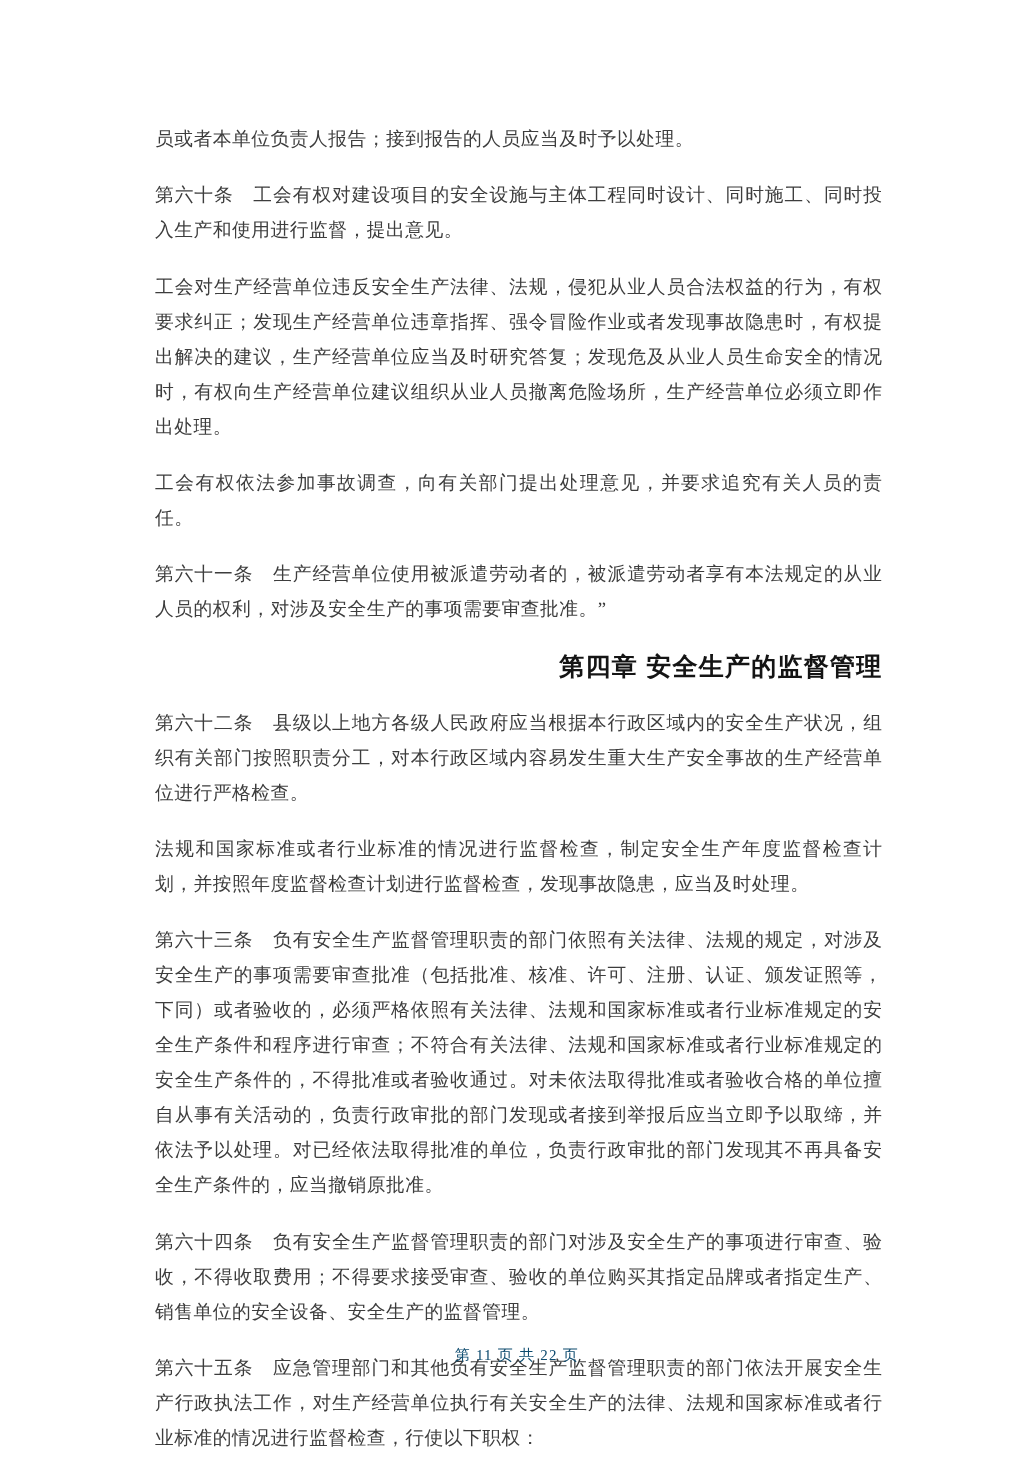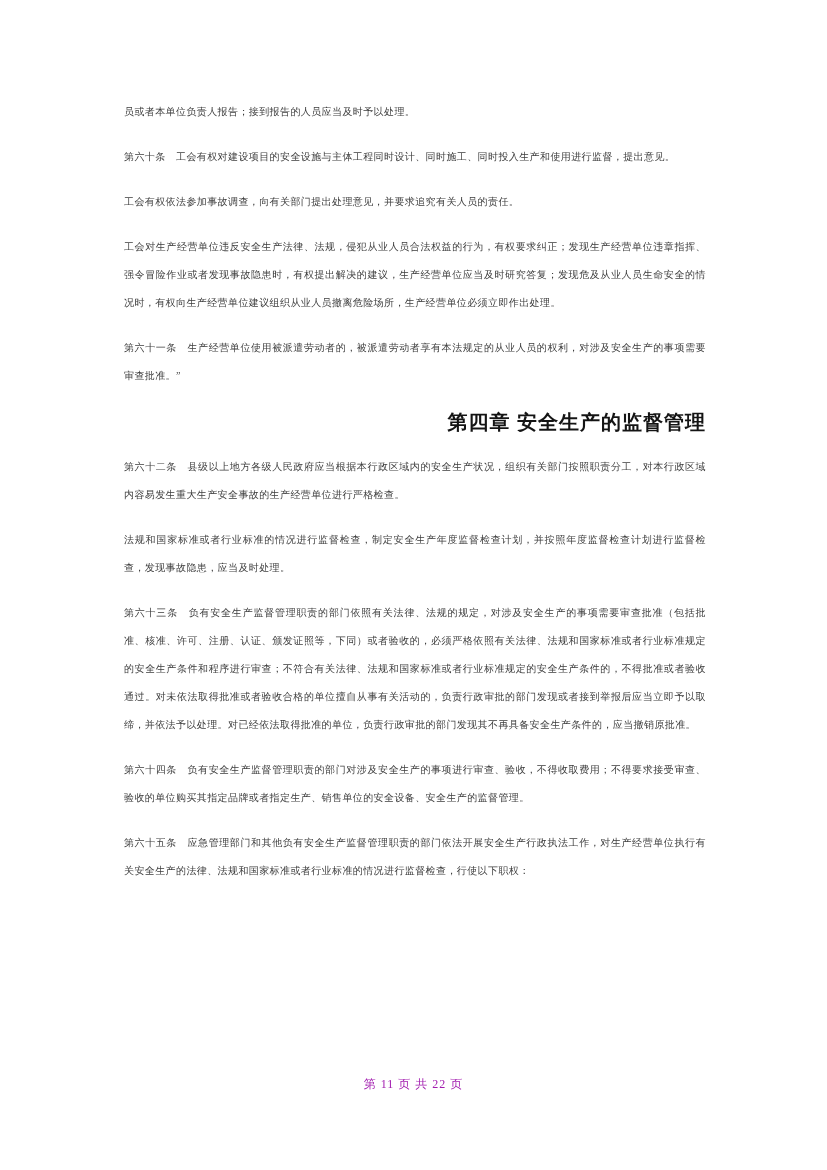--- a/index.html
+++ b/index.html
@@ -16,21 +16,21 @@
     font-family: "Liberation Serif", "DejaVu Serif", serif;
   }
   .content {
     position: absolute;
     top: 98px;
     left: 124px;
     width: 582px;
   }
   .para {
     margin: 0 0 17px 0;
-    font-size: 10px;
+    font-size: 15px;
     line-height: 28px;
     color: #3d3d3d;
     text-align: justify;
     text-align-last: left;
     letter-spacing: 0.4px;
     word-break: break-all;
   }
   .chapter-heading {
     margin: 10px 0 16px 0;
     font-family: "Liberation Sans", "DejaVu Sans", sans-serif;
@@ -42,35 +42,35 @@
     letter-spacing: 1px;
   }
   .footer {
     position: absolute;
     left: 0;
     right: 0;
     top: 1076px;
     text-align: center;
     font-size: 12px;
     line-height: 16px;
-    color: #a21caf;
+    color: #0c4a6e;
     letter-spacing: 1px;
     font-family: "Liberation Serif", "DejaVu Serif", serif;
   }
 </style>
 </head>
 <body>
 
 <div class="page">
   <div class="content">
 
     <p class="para">员或者本单位负责人报告；接到报告的人员应当及时予以处理。</p>
     <p class="para">第六十条　工会有权对建设项目的安全设施与主体工程同时设计、同时施工、同时投入生产和使用进行监督，提出意见。</p>
+    <p class="para">工会对生产经营单位违反安全生产法律、法规，侵犯从业人员合法权益的行为，有权要求纠正；发现生产经营单位违章指挥、强令冒险作业或者发现事故隐患时，有权提出解决的建议，生产经营单位应当及时研究答复；发现危及从业人员生命安全的情况时，有权向生产经营单位建议组织从业人员撤离危险场所，生产经营单位必须立即作出处理。</p>
     <p class="para">工会有权依法参加事故调查，向有关部门提出处理意见，并要求追究有关人员的责任。</p>
-    <p class="para">工会对生产经营单位违反安全生产法律、法规，侵犯从业人员合法权益的行为，有权要求纠正；发现生产经营单位违章指挥、强令冒险作业或者发现事故隐患时，有权提出解决的建议，生产经营单位应当及时研究答复；发现危及从业人员生命安全的情况时，有权向生产经营单位建议组织从业人员撤离危险场所，生产经营单位必须立即作出处理。</p>
     <p class="para">第六十一条　生产经营单位使用被派遣劳动者的，被派遣劳动者享有本法规定的从业人员的权利，对涉及安全生产的事项需要审查批准。”</p>
 
     <h1 class="chapter-heading">第四章 安全生产的监督管理</h1>
 
     <p class="para">第六十二条　县级以上地方各级人民政府应当根据本行政区域内的安全生产状况，组织有关部门按照职责分工，对本行政区域内容易发生重大生产安全事故的生产经营单位进行严格检查。</p>
     <p class="para">法规和国家标准或者行业标准的情况进行监督检查，制定安全生产年度监督检查计划，并按照年度监督检查计划进行监督检查，发现事故隐患，应当及时处理。</p>
     <p class="para">第六十三条　负有安全生产监督管理职责的部门依照有关法律、法规的规定，对涉及安全生产的事项需要审查批准（包括批准、核准、许可、注册、认证、颁发证照等，下同）或者验收的，必须严格依照有关法律、法规和国家标准或者行业标准规定的安全生产条件和程序进行审查；不符合有关法律、法规和国家标准或者行业标准规定的安全生产条件的，不得批准或者验收通过。对未依法取得批准或者验收合格的单位擅自从事有关活动的，负责行政审批的部门发现或者接到举报后应当立即予以取缔，并依法予以处理。对已经依法取得批准的单位，负责行政审批的部门发现其不再具备安全生产条件的，应当撤销原批准。</p>
     <p class="para">第六十四条　负有安全生产监督管理职责的部门对涉及安全生产的事项进行审查、验收，不得收取费用；不得要求接受审查、验收的单位购买其指定品牌或者指定生产、销售单位的安全设备、安全生产的监督管理。</p>
     <p class="para">第六十五条　应急管理部门和其他负有安全生产监督管理职责的部门依法开展安全生产行政执法工作，对生产经营单位执行有关安全生产的法律、法规和国家标准或者行业标准的情况进行监督检查，行使以下职权：</p>
 

